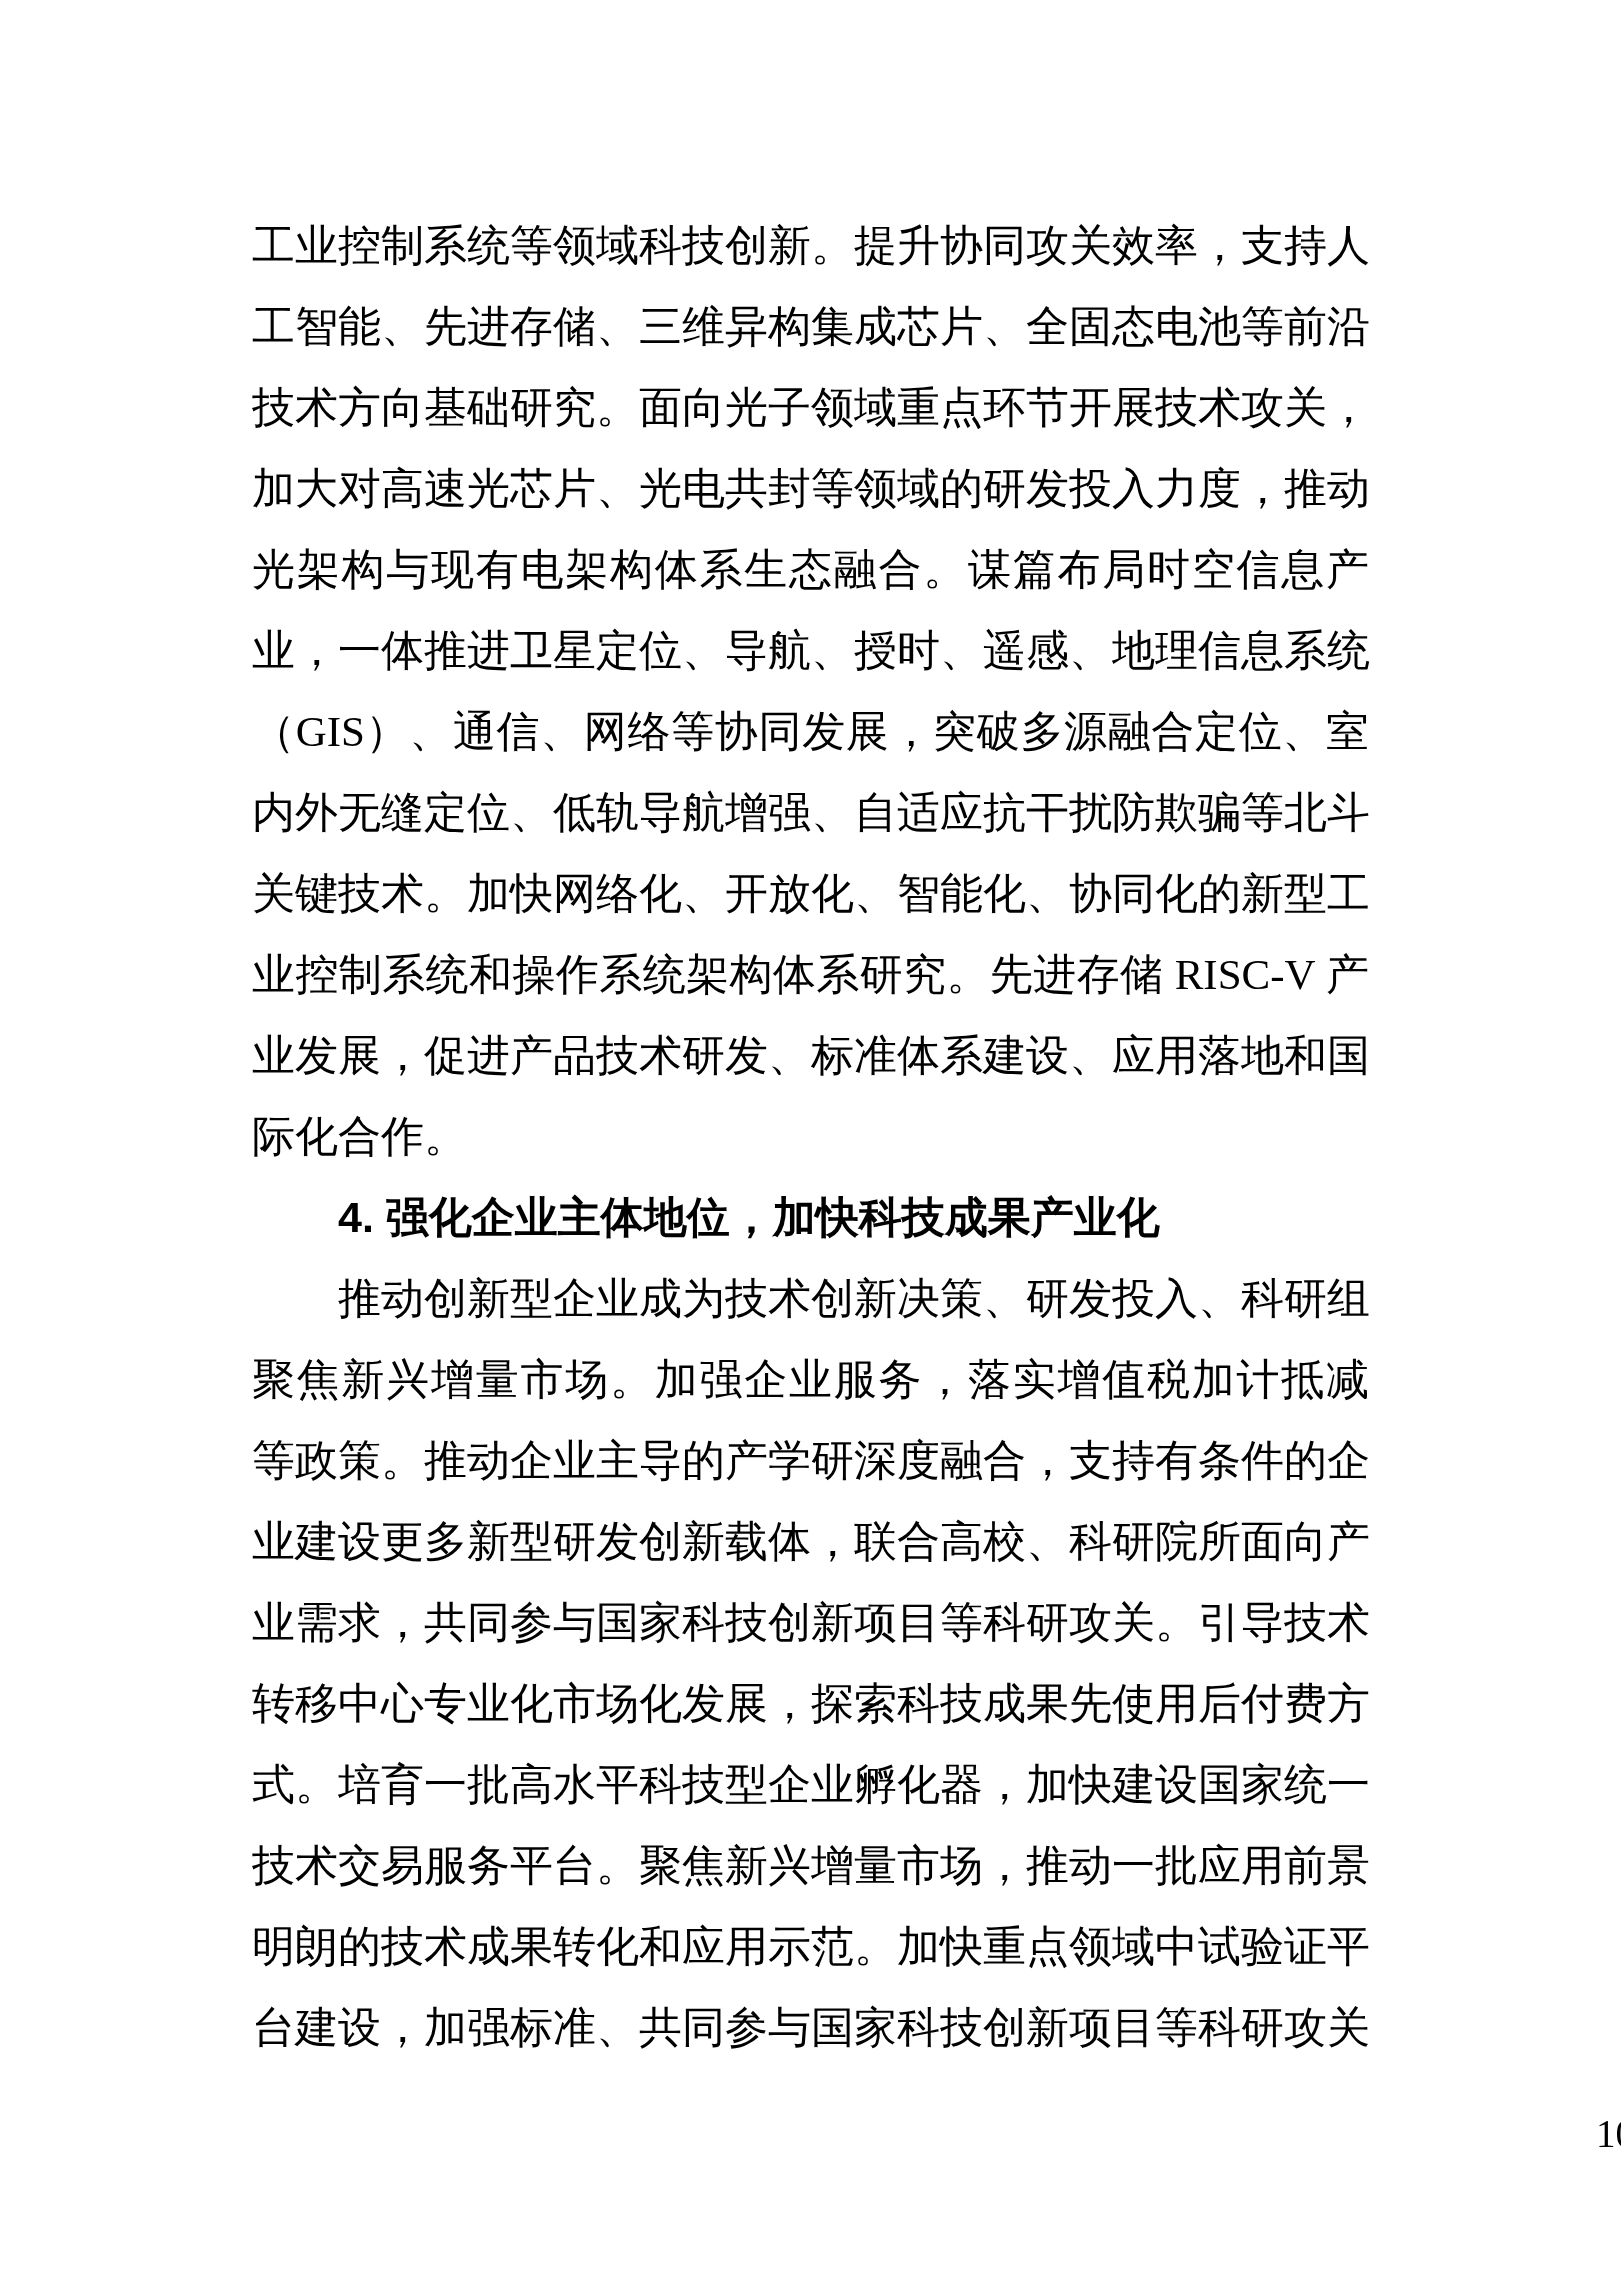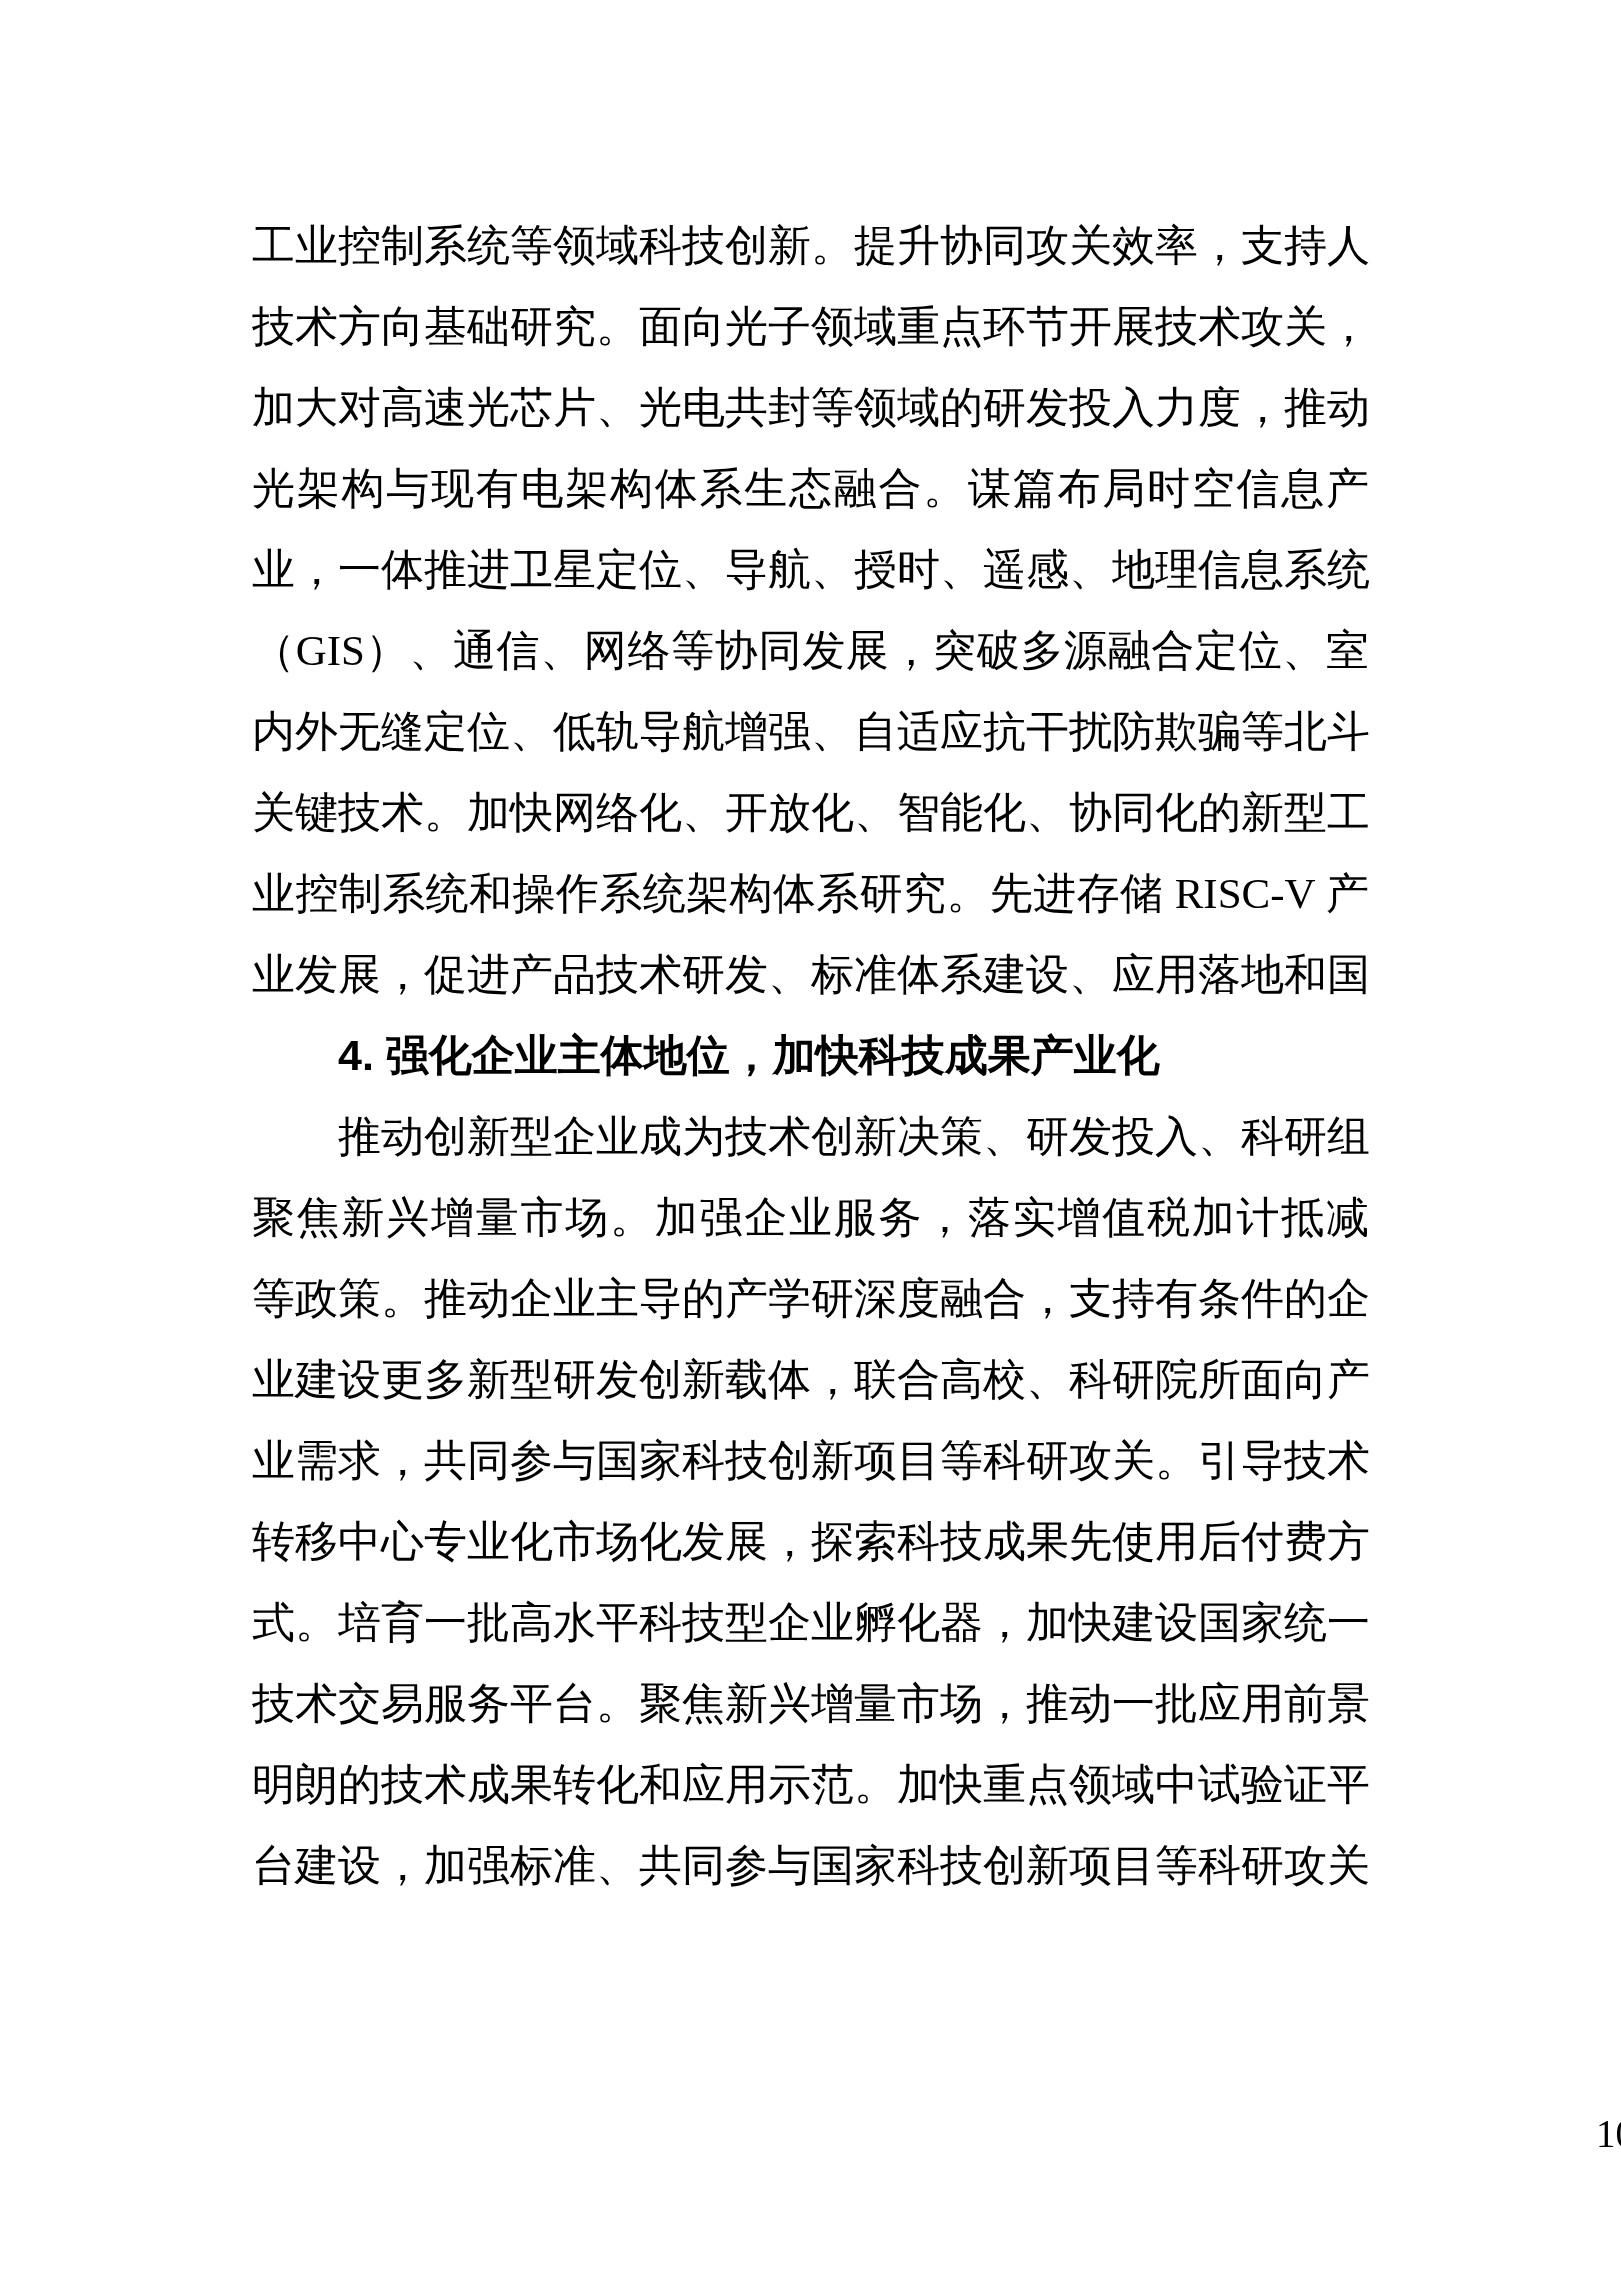--- a/index.html
+++ b/index.html
@@ -59,29 +59,31 @@
     font-family: "Liberation Serif", "DejaVu Serif", serif;
   }
 </style>
 </head>
 <body>
 
 <div class="page">
   <div class="text-block">
 
     <div class="line just">工业控制系统等领域科技创新。提升协同攻关效率，支持人</div>
+    <div class="line just">工智能、先进存储、三维异构集成芯片、全固态电池等前沿</div>
     <div class="line just">技术方向基础研究。面向光子领域重点环节开展技术攻关，</div>
     <div class="line just">加大对高速光芯片、光电共封等领域的研发投入力度，推动</div>
     <div class="line just">光架构与现有电架构体系生态融合。谋篇布局时空信息产</div>
     <div class="line just">业，一体推进卫星定位、导航、授时、遥感、地理信息系统</div>
     <div class="line just">（GIS）、通信、网络等协同发展，突破多源融合定位、室</div>
     <div class="line just">内外无缝定位、低轨导航增强、自适应抗干扰防欺骗等北斗</div>
     <div class="line just">关键技术。加快网络化、开放化、智能化、协同化的新型工</div>
     <div class="line just">业控制系统和操作系统架构体系研究。先进存储 RISC-V 产</div>
     <div class="line just">业发展，促进产品技术研发、标准体系建设、应用落地和国</div>
+    <div class="line left">际化合作。</div>
 
     <div class="line left indent2 heading">4. 强化企业主体地位，加快科技成果产业化</div>
 
     <div class="line just indent2">推动创新型企业成为技术创新决策、研发投入、科研组</div>
     <div class="line just">聚焦新兴增量市场。加强企业服务，落实增值税加计抵减</div>
     <div class="line just">等政策。推动企业主导的产学研深度融合，支持有条件的企</div>
     <div class="line just">业建设更多新型研发创新载体，联合高校、科研院所面向产</div>
     <div class="line just">业需求，共同参与国家科技创新项目等科研攻关。引导技术</div>
     <div class="line just">转移中心专业化市场化发展，探索科技成果先使用后付费方</div>
     <div class="line just">式。培育一批高水平科技型企业孵化器，加快建设国家统一</div>

